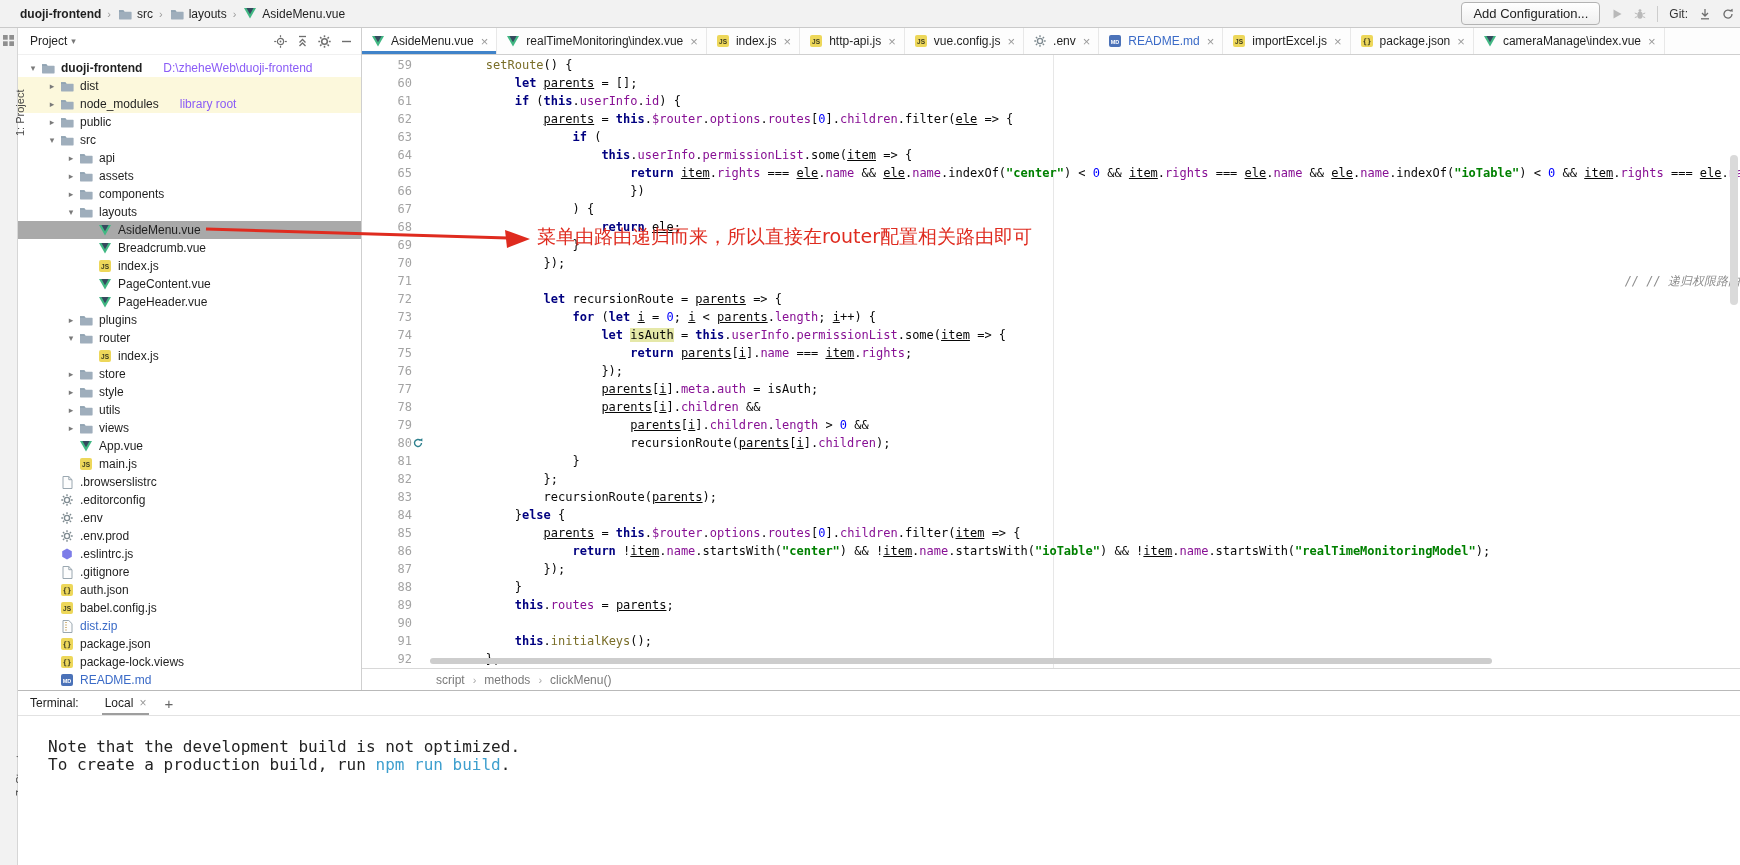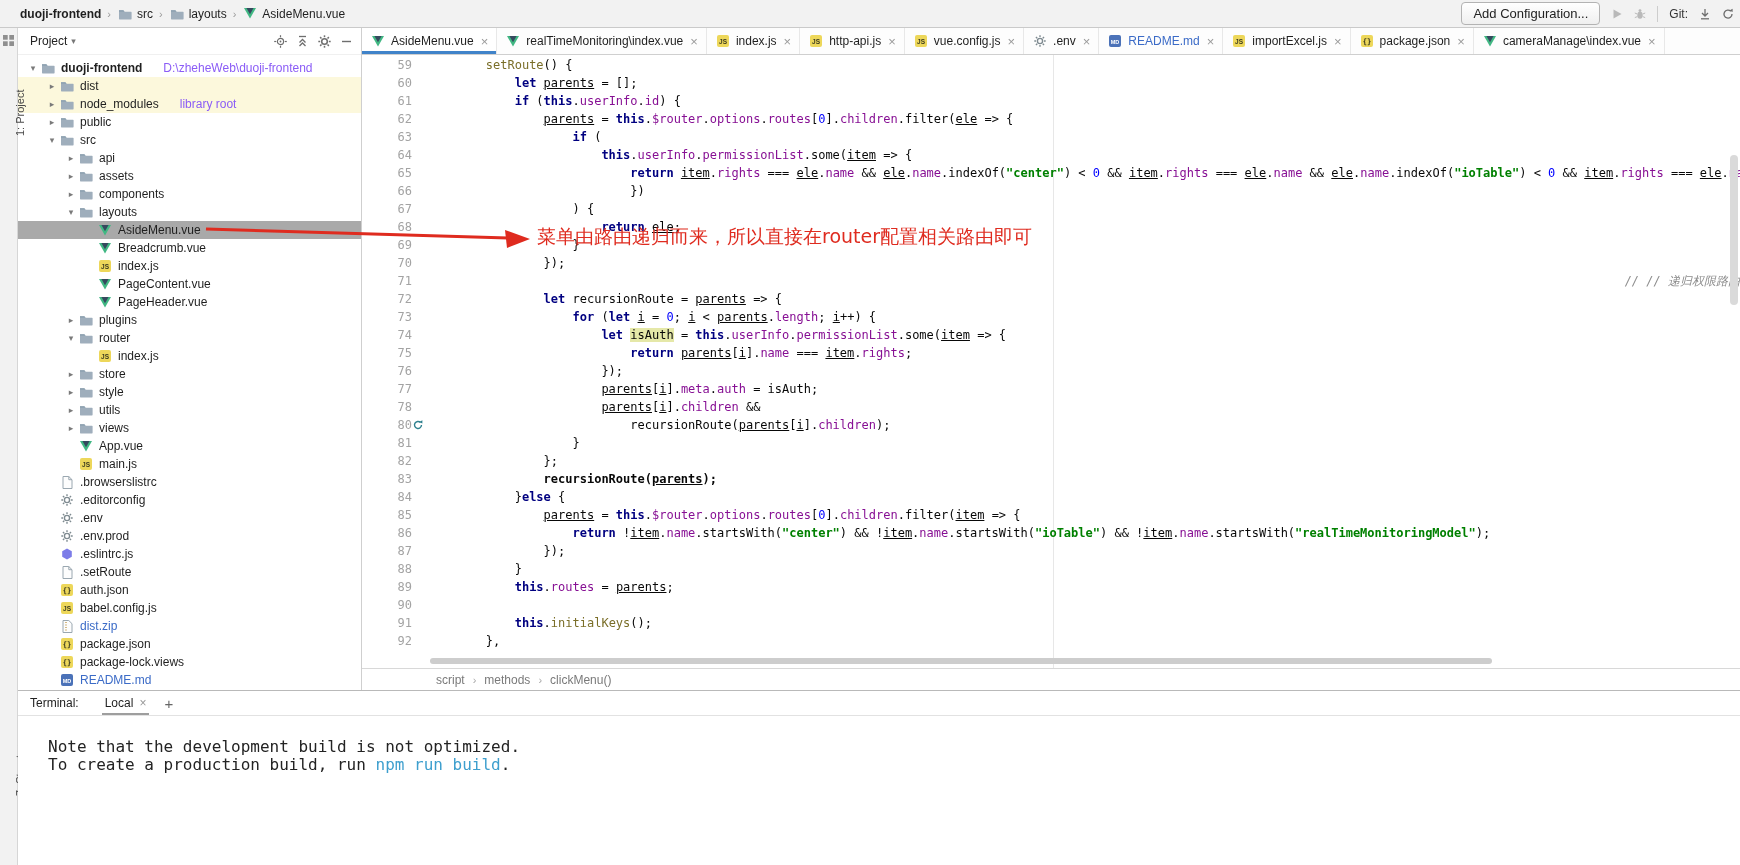--- a/index.html
+++ b/index.html
@@ -532,21 +532,21 @@
         <span>.eslintrc.js</span>
       </div>
       <div class="trow" style="padding-left: 27px;">
         <span class="chev"></span>
         <span class="ico">
           <svg width="11" height="13" viewBox="0 0 11 13">
             <path d="M1 .5h5.8L10 3.7V12.5H1z" fill="#FDFDFD" stroke="#9AA7B0"></path>
             <path d="M6.8 .5v3.2H10" fill="none" stroke="#9AA7B0"></path>
           </svg>
         </span>
-        <span>.setRoute</span>
+        <span>.gitignore</span>
       </div>
       <div class="trow" style="padding-left: 27px;">
         <span class="chev"></span>
         <span class="ico">
           <svg width="12" height="12" viewBox="0 0 12 12">
             <rect width="12" height="12" rx="2" fill="#EDD75A"></rect>
             <text x="6" y="9.3" font-size="7.5" font-weight="bold" text-anchor="middle" fill="#3A3A1E" font-family="DejaVu Sans Mono,monospace">{}</text>
           </svg>
         </span>
         <span>auth.json</span>
@@ -798,40 +798,44 @@
         </div>
         <div class="cl">
           <span class="gut">77</span>
           <span class="ltext" style="padding-left: 24ch;"><span class="t-u">parents</span><span>[</span><span class="t-u">i</span><span>].</span><span class="t-p">meta</span><span>.</span><span class="t-p">auth</span><span> = isAuth;</span></span>
         </div>
         <div class="cl">
           <span class="gut">78</span>
           <span class="ltext" style="padding-left: 24ch;"><span class="t-u">parents</span><span>[</span><span class="t-u">i</span><span>].</span><span class="t-p">children</span><span> &amp;&amp;</span></span>
         </div>
         <div class="cl">
+          <span class="gut">79</span>
+          <span class="ltext" style="padding-left: 28ch;"><span class="t-u">parents</span><span>[</span><span class="t-u">i</span><span>].</span><span class="t-p">children</span><span>.</span><span class="t-p">length</span><span> &gt; </span><span class="t-n">0</span><span> &amp;&amp;</span></span>
+        </div>
+        <div class="cl">
           <span class="gut">80</span>
           <span class="gicon">
             <svg width="12" height="12" viewBox="0 0 12 12">
               <path d="M9.5 6a3.5 3.5 0 1 1-1-2.5" fill="none" stroke="#2E808E" stroke-width="1.4"></path>
               <polygon points="10.4,1.2 10.4,4.6 7.2,3" fill="#2E808E"></polygon>
             </svg>
           </span>
           <span class="ltext" style="padding-left: 28ch;"><span>recursionRoute(</span><span class="t-u">parents</span><span>[</span><span class="t-u">i</span><span>].</span><span class="t-p">children</span><span>);</span></span>
         </div>
         <div class="cl">
           <span class="gut">81</span>
           <span class="ltext" style="padding-left: 20ch;"><span>}</span></span>
         </div>
         <div class="cl">
           <span class="gut">82</span>
           <span class="ltext" style="padding-left: 16ch;"><span>};</span></span>
         </div>
         <div class="cl">
           <span class="gut">83</span>
-          <span class="ltext" style="padding-left: 16ch; font-weight: bold;"><span>recursionRoute(</span><span class="t-u">parents</span><span>);</span></span>
+          <span class="ltext" style="padding-left: 16ch;"><span>recursionRoute(</span><span class="t-u">parents</span><span>);</span></span>
         </div>
         <div class="cl">
           <span class="gut">84</span>
           <span class="ltext" style="padding-left: 12ch;"><span>}</span><span class="t-k">else</span><span> {</span></span>
         </div>
         <div class="cl">
           <span class="gut">85</span>
           <span class="ltext" style="padding-left: 16ch;"><span class="t-u">parents</span><span> = </span><span class="t-k">this</span><span>.</span><span class="t-p">$router</span><span>.</span><span class="t-p">options</span><span>.</span><span class="t-p">routes</span><span>[</span><span class="t-n">0</span><span>].</span><span class="t-p">children</span><span>.filter(</span><span class="t-u">item</span><span> =&gt; {</span></span>
         </div>
         <div class="cl">

